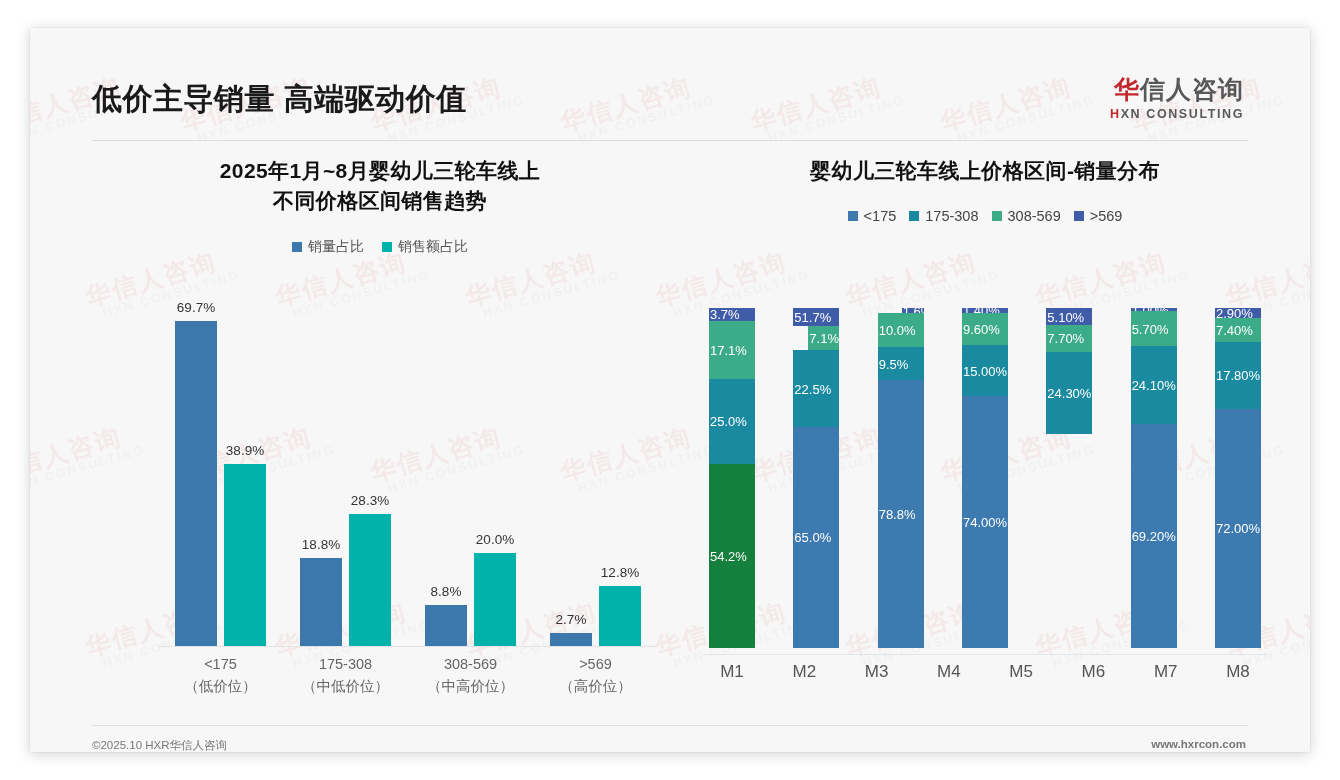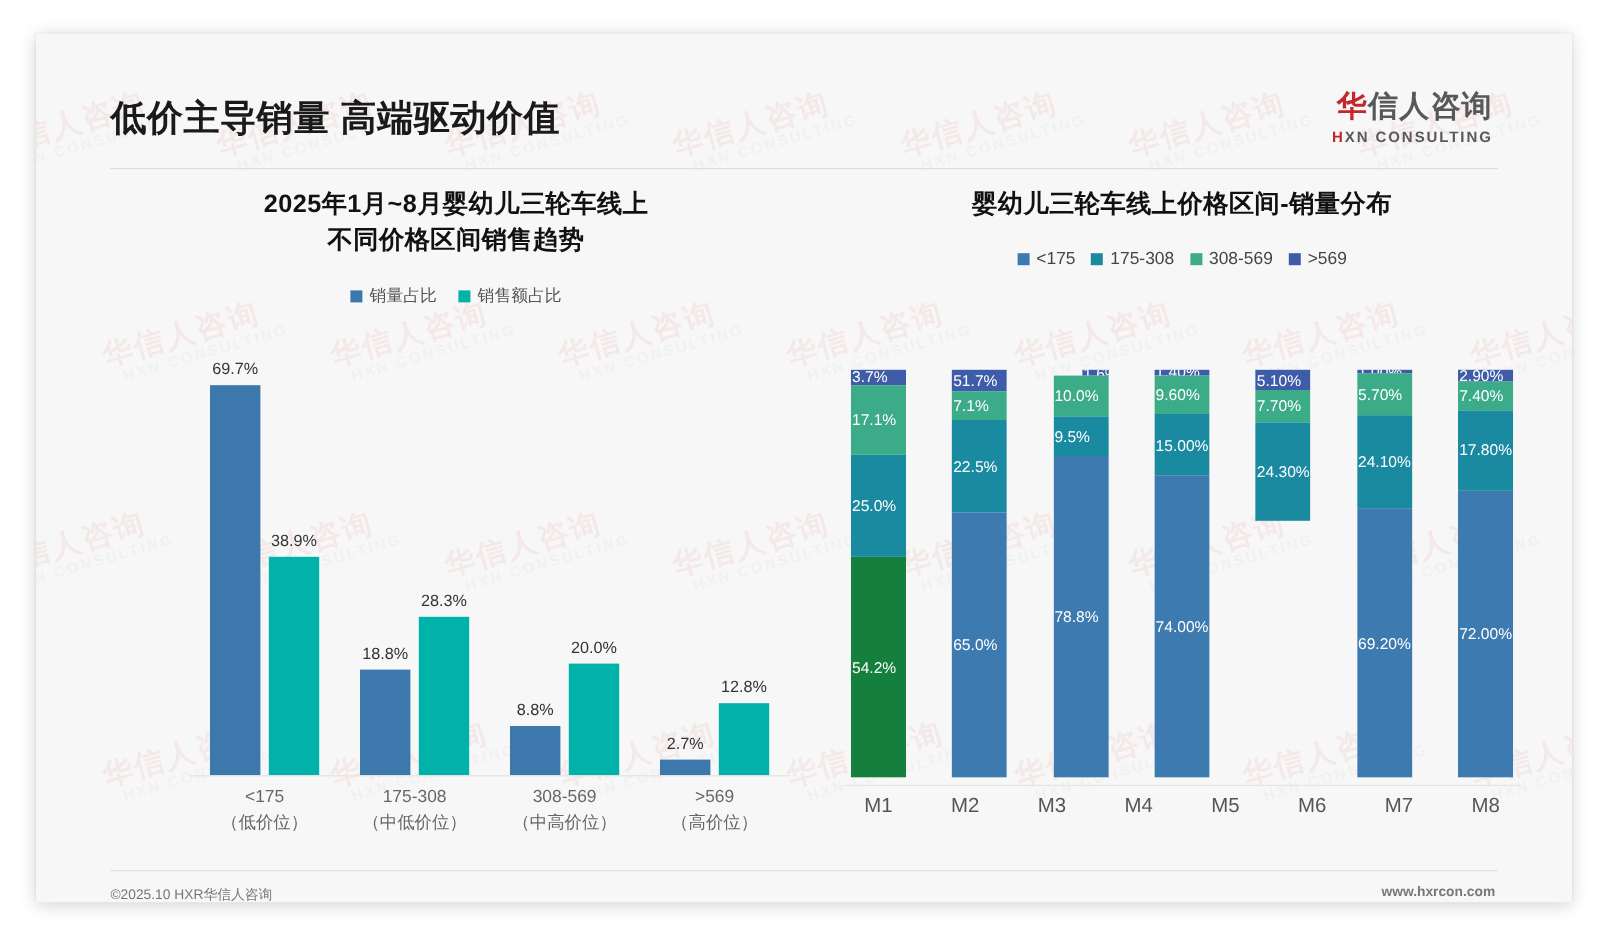--- a/index.html
+++ b/index.html
@@ -378,21 +378,21 @@
               <span class="seg-label">25.0%</span>
             </div>
             <div class="seg" style="height: 184.28px; background: #15803d;">
               <span class="seg-label">54.2%</span>
             </div>
           </div>
           <div class="stack">
             <div class="seg" style="height: 18.36px; background: rgb(63, 92, 168);">
               <span class="seg-label">51.7%</span>
             </div>
-            <div class="seg" style="height: 24.14px; background: rgb(60, 171, 136);">
+            <div class="seg" style="height: 24.14px; background: rgb(60, 171, 136); margin-left: 15px;">
               <span class="seg-label">7.1%</span>
             </div>
             <div class="seg" style="height: 76.5px; background: rgb(26, 138, 160);">
               <span class="seg-label">22.5%</span>
             </div>
             <div class="seg" style="height: 221px; background: rgb(61, 122, 176);">
               <span class="seg-label">65.0%</span>
             </div>
           </div>
           <div class="stack">

